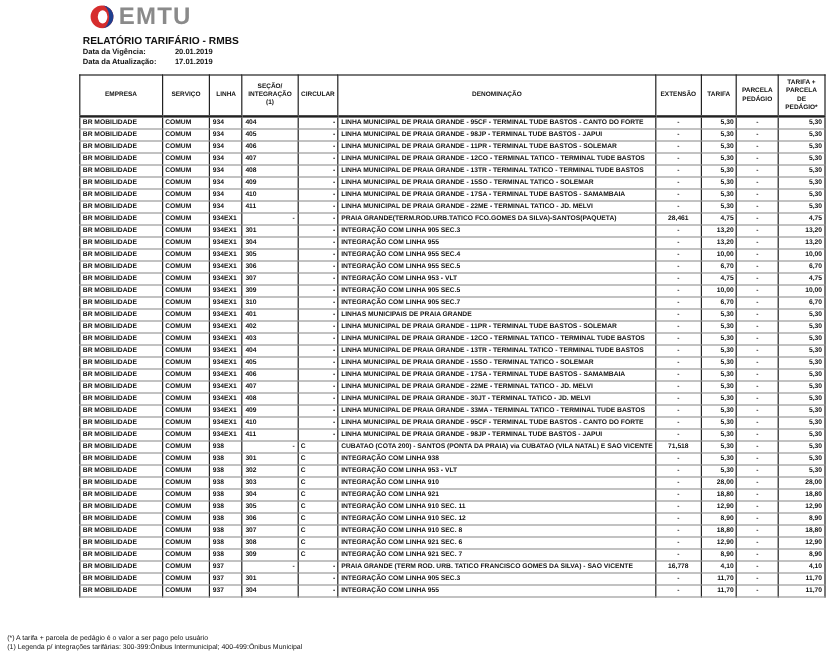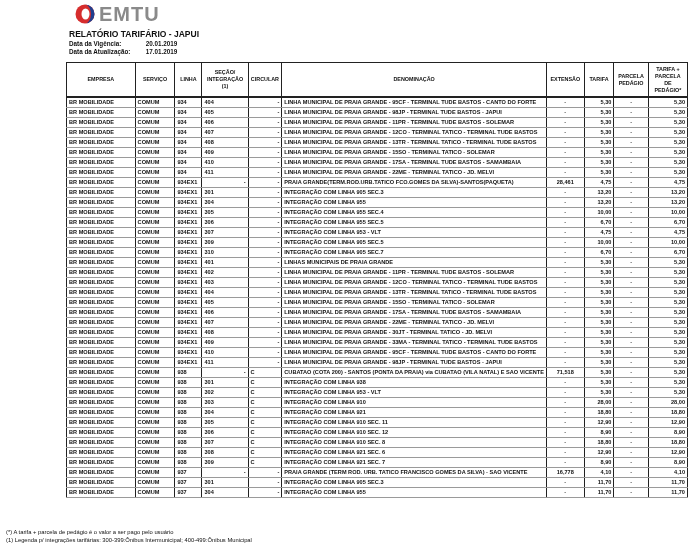--- a/index.html
+++ b/index.html
@@ -29,21 +29,21 @@
   <span class="logo-mark">
     <svg width="20" height="20" viewBox="0 0 20 20">
       <circle cx="10" cy="10" r="9.5" fill="#d62d2d"></circle>
       <path d="M10 0.5 A9.5 9.5 0 0 1 10 19.5 A6 9.5 0 0 0 10 0.5 Z" fill="#1f3f8f"></path>
       <ellipse cx="10.5" cy="10" rx="4" ry="5.5" fill="#ffffff"></ellipse>
     </svg>
   </span>
   <span class="logo-text">EMTU</span>
 </div>
 
-<div class="title">RELATÓRIO TARIFÁRIO - JAPUI</div>
+<div class="title">RELATÓRIO TARIFÁRIO - RMBS</div>
 <div class="meta" style="top:40px;">
   <span class="lbl">Data da Vigência:</span>
   <span>20.01.2019</span>
 </div>
 <div class="meta" style="top:48px;">
   <span class="lbl">Data da Atualização:</span>
   <span>17.01.2019</span>
 </div>
 
 <table>

